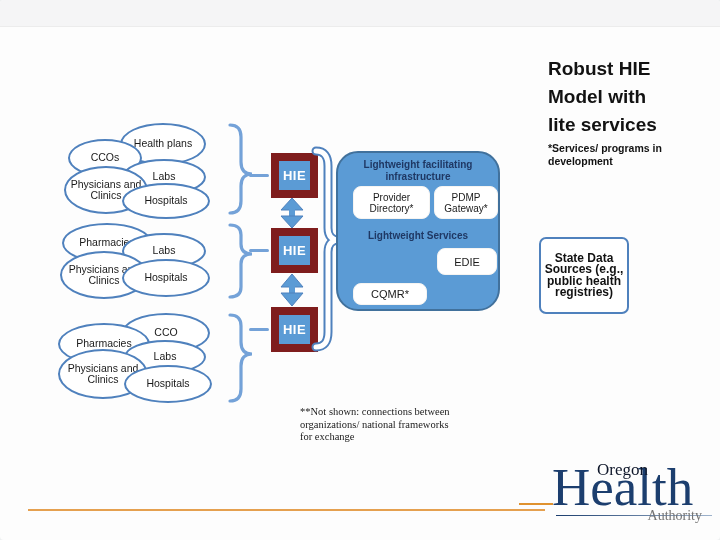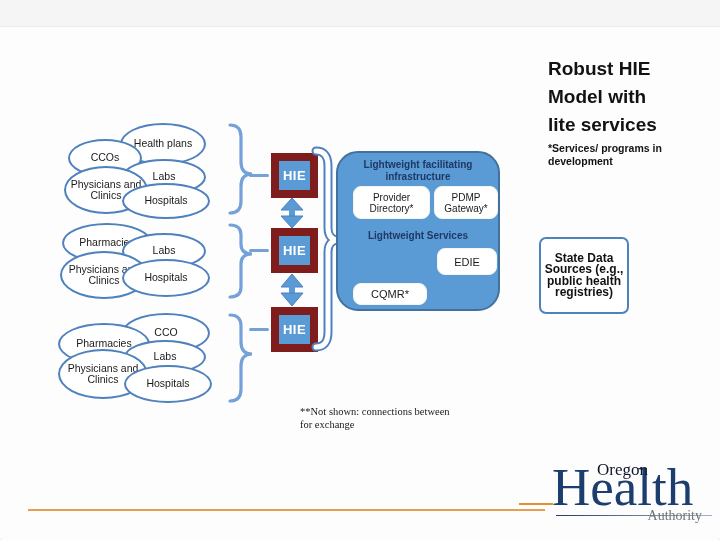--- a/index.html
+++ b/index.html
@@ -133,20 +133,21 @@
     </div>
     <div class="gbox" style="left:15px;top:130px;width:74px;height:22px;">
       <div class="big">CQMR*</div>
     </div>
   </div>
 
   <div class="state-box">State Data Sources (e.g., public health registries)</div>
 
   <div class="footnote">
     <div>**Not shown: connections between</div>
+    <div>organizations/ national frameworks</div>
     <div>for exchange</div>
   </div>
 
   <div class="bottom-rule"></div>
   <div class="logo-dash"></div>
   <div class="logo">
     <span class="logo-health">Health</span>
     <span class="logo-oregon">Oregon</span>
     <div class="logo-line"></div>
     <span class="logo-authority">Authority</span>

